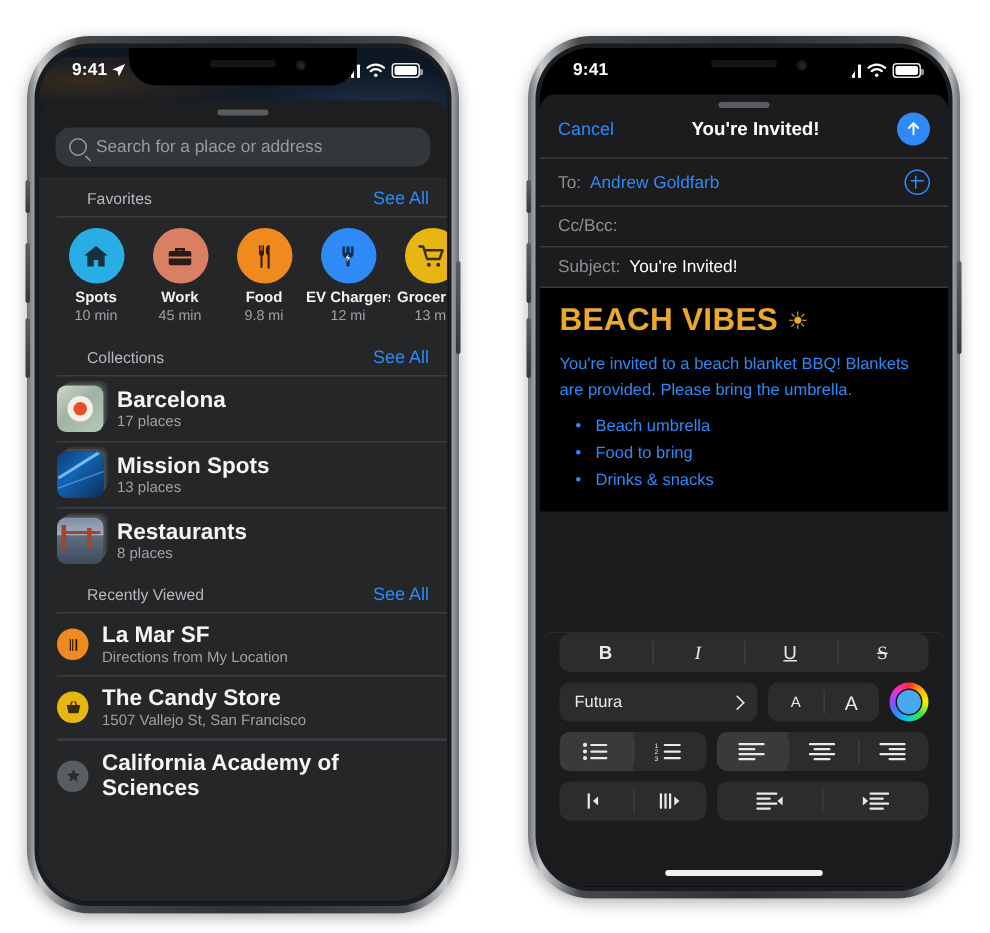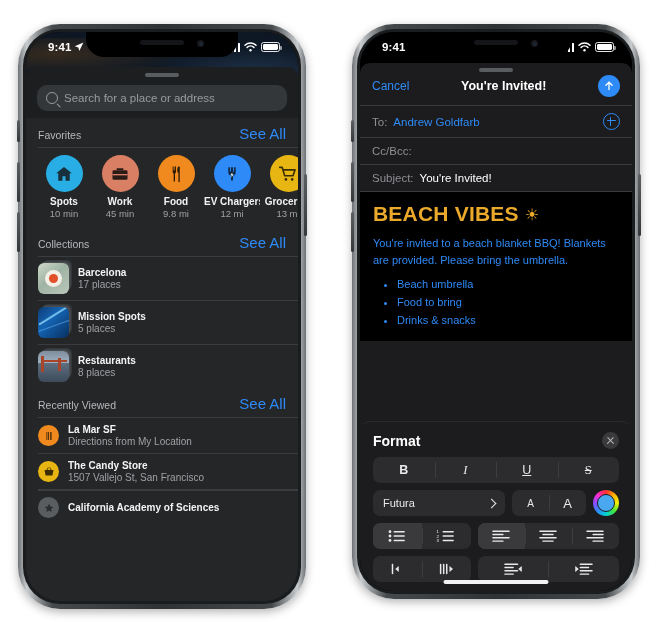--- a/index.html
+++ b/index.html
@@ -59,33 +59,33 @@
   .sheet{position:absolute;left:0;right:0;top:35px;bottom:0;background:#1c1e20;border-radius:11px 11px 0 0;
     z-index:20;overflow:hidden;}
   .grabber{width:34px;height:4px;border-radius:3px;background:#5a5d60;margin:6px auto 0;}
   .searchbar{margin:8px 11px 0;height:26px;border-radius:10px;background:#34373a;display:flex;align-items:center;gap:6px;padding:0 9px;box-sizing:border-box;}
   .searchbar .mag{width:10px;height:10px;border:1.4px solid #98999c;border-radius:50%;position:relative;flex:none;}
   .searchbar .mag:after{content:"";position:absolute;right:-4px;bottom:-3px;width:5px;height:1.4px;background:#98999c;transform:rotate(45deg);border-radius:1px;}
   .searchbar span{color:#9a9b9e;font-size:11.5px;}
 
   .sheet-body{position:absolute;left:0;right:0;top:51px;bottom:0;background:#242628;overflow:hidden;}
   .sec-head{display:flex;align-items:baseline;justify-content:space-between;padding:7px 12px 5px;}
-  .sec-head .t{color:#b6b8bb;font-size:10.5px;}
-  .sec-head .see{color:#2e8af6;font-size:15px;}
+  .sec-head .t{color:#b6b8bb;font-size:10.5px;margin-left:20px;}
+  .sec-head .see{color:#2e8af6;font-size:12px;}
   .divider{height:1px;background:#3a3c3f;margin-left:12px;}
 
   .favs{display:flex;gap:0;padding:7px 0 8px 10px;}
   .fav{width:56px;flex:none;text-align:center;}
   .fav .circ{width:37px;height:37px;border-radius:50%;margin:0 auto;display:flex;align-items:center;justify-content:center;}
   .fav .nm{color:#f2f2f4;font-size:10px;font-weight:bold;margin-top:4px;white-space:nowrap;overflow:hidden;}
   .fav .sub{color:#9fa1a4;font-size:9.5px;margin-top:1px;white-space:nowrap;}
 
   .row{display:flex;align-items:center;gap:9px;padding:6px 12px 6px 12px;}
   .thumb{width:31px;height:31px;border-radius:6px;flex:none;position:relative;overflow:hidden;box-shadow:2px -2px 0 -0.5px #4a4d50, 4px -4px 0 -1px #35383b;}
-  .row .txt .t1{color:#f4f4f6;font-size:10px;font-weight:bold;}
+  .row .txt .t1{color:#f4f4f6;font-size:15px;font-weight:bold;}
   .row .txt .t2{color:#9fa1a4;font-size:10px;margin-top:1px;}
   .rv-ic{width:21px;height:21px;border-radius:50%;flex:none;display:flex;align-items:center;justify-content:center;}
 
   
   .mail-screen{position:absolute;inset:0;background:#000;}
   .compose{position:absolute;left:0;right:0;top:31px;bottom:0;background:#1c1c1e;border-radius:10px 10px 0 0;overflow:hidden;}
   .c-grab{width:34px;height:4px;border-radius:3px;background:#5a5d60;margin:5px auto 0;}
   .c-nav{display:flex;align-items:center;justify-content:space-between;padding:3px 12px 8px;}
   .c-nav .cancel{color:#2e8af6;font-size:12px;}
   .c-nav .title{color:#fff;font-size:12.5px;font-weight:bold;}
@@ -268,21 +268,21 @@
             </div>
             <div class="divider"></div>
 
             <div class="row">
               <div class="thumb" style="background:linear-gradient(135deg,#0e3b73,#1464b4 40%,#0a2f5e);">
                 <div style="position:absolute;left:-2px;top:6px;width:40px;height:2px;background:rgba(150,220,255,.75);transform:rotate(-32deg);"></div>
                 <div style="position:absolute;left:0px;top:18px;width:34px;height:1.4px;background:rgba(120,200,255,.45);transform:rotate(-20deg);"></div>
               </div>
               <div class="txt">
                 <div class="t1">Mission Spots</div>
-                <div class="t2">5 places</div>
+                <div class="t2">13 places</div>
               </div>
             </div>
             <div class="divider"></div>
 
             <div class="row">
               <div class="thumb" style="background:linear-gradient(180deg,#7e8ea0 0%,#9fb0c0 38%,#5e6f80 39%,#3d4b5b 100%);">
                 <div style="position:absolute;left:3px;top:5px;width:3px;height:16px;background:#a8442a;"></div>
                 <div style="position:absolute;left:3px;top:9px;width:26px;height:2px;background:#a8442a;"></div>
                 <div style="position:absolute;left:20px;top:7px;width:2.5px;height:13px;background:#a8442a;"></div>
               </div>
@@ -424,24 +424,20 @@
             </div>
             <div class="btext">You're invited to a beach blanket BBQ! Blankets are provided. Please bring the umbrella.</div>
             <ul class="blist">
               <li>Beach umbrella</li>
               <li>Food to bring</li>
               <li>Drinks &amp; snacks</li>
             </ul>
           </div>
 
           <div class="fmt">
-            <div class="fmt-head">
-              <div class="ft">Format</div>
-              <div class="closebtn"></div>
-            </div>
 
             <div class="trow">
               <div class="seg" style="flex:1">
                 <div>
                     <b>B</b>
                   </div>
                 <div>
                     <i style="font-family:'Liberation Serif',serif">I</i>
                   </div>
                 <div>

